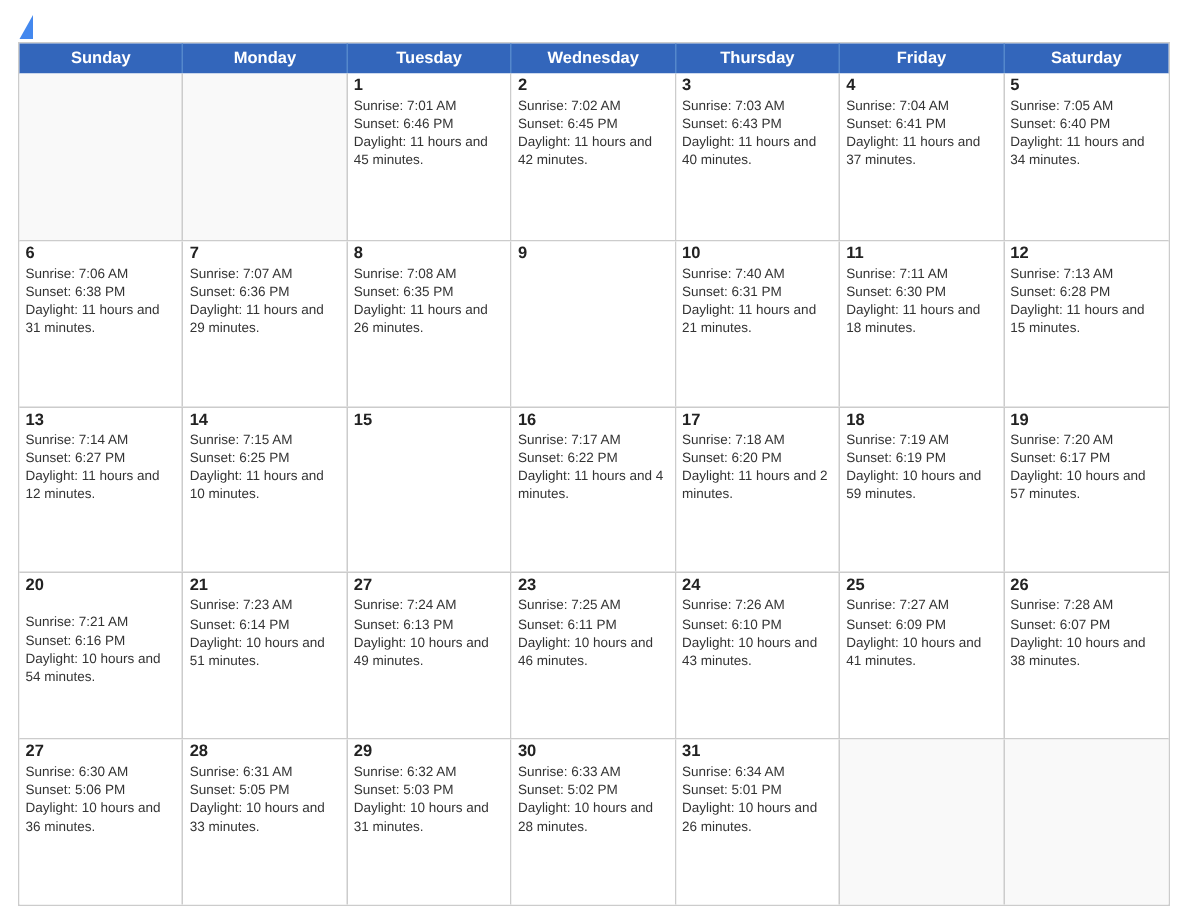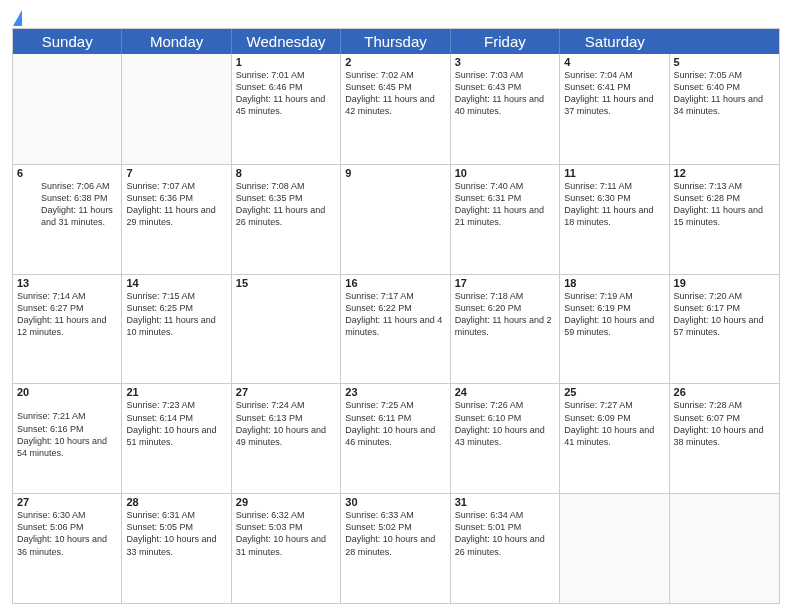--- a/index.html
+++ b/index.html
@@ -46,22 +46,22 @@
       flex-direction: column;
       border: 1px solid #ccc;
     }
     .cal-header {
       display: grid;
       grid-template-columns: repeat(7, 1fr);
       background: #3366bb;
     }
     .cal-header-cell {
       color: #fff;
-      font-size: 15px;
-      font-weight: normal;
+      font-size: 11px;
+      font-weight: bold;
       text-align: center;
       padding: 4px 2px;
       border-right: 1px solid #5588cc;
     }
     .cal-header-cell:last-child { border-right: none; }
     .cal-body {
       flex: 1;
       display: grid;
       grid-template-rows: repeat(5, 1fr);
     }
@@ -110,20 +110,21 @@
     <div class="title-block">
       <div class="month-title"></div>
       <div class="location"></div>
     </div>
   </div>
 
   <div class="calendar">
     <div class="cal-header" id="cal-header">
         <div class="cal-header-cell">Sunday</div>
         <div class="cal-header-cell">Monday</div>
+        <div class="cal-header-cell">Tuesday</div>
         <div class="cal-header-cell">Wednesday</div>
         <div class="cal-header-cell">Thursday</div>
         <div class="cal-header-cell">Friday</div>
         <div class="cal-header-cell">Saturday</div>
       </div>
     <div class="cal-body" id="cal-body">
         <div class="cal-row">
           <div class="cal-cell empty"></div>
           <div class="cal-cell empty"></div>
           <div class="cal-cell">
@@ -153,21 +154,21 @@
           <div class="cal-cell">
             <span class="day-num">5</span>
             <div class="cell-text" style="white-space: pre-line;">Sunrise: 7:05 AM
 Sunset: 6:40 PM
 Daylight: 11 hours and 34 minutes.</div>
           </div>
         </div>
         <div class="cal-row">
           <div class="cal-cell">
             <span class="day-num">6</span>
-            <div class="cell-text" style="white-space: pre-line; margin-left: 24px;">Sunrise: 7:06 AM
+            <div class="cell-text" style="white-space: pre-line;">Sunrise: 7:06 AM
 Sunset: 6:38 PM
 Daylight: 11 hours and 31 minutes.</div>
           </div>
           <div class="cal-cell">
             <span class="day-num">7</span>
             <div class="cell-text" style="white-space: pre-line;">Sunrise: 7:07 AM
 Sunset: 6:36 PM
 Daylight: 11 hours and 29 minutes.</div>
           </div>
           <div class="cal-cell">

